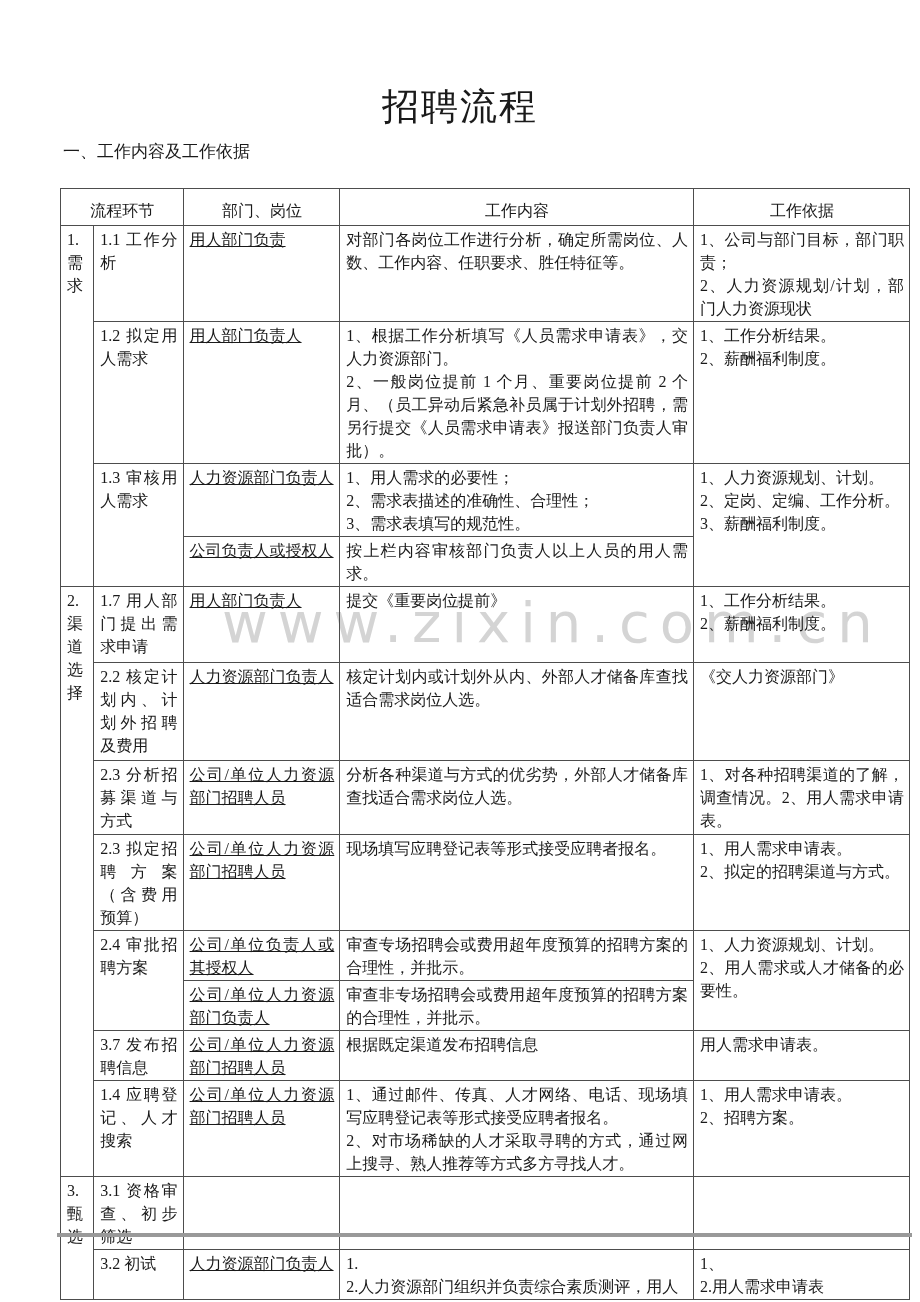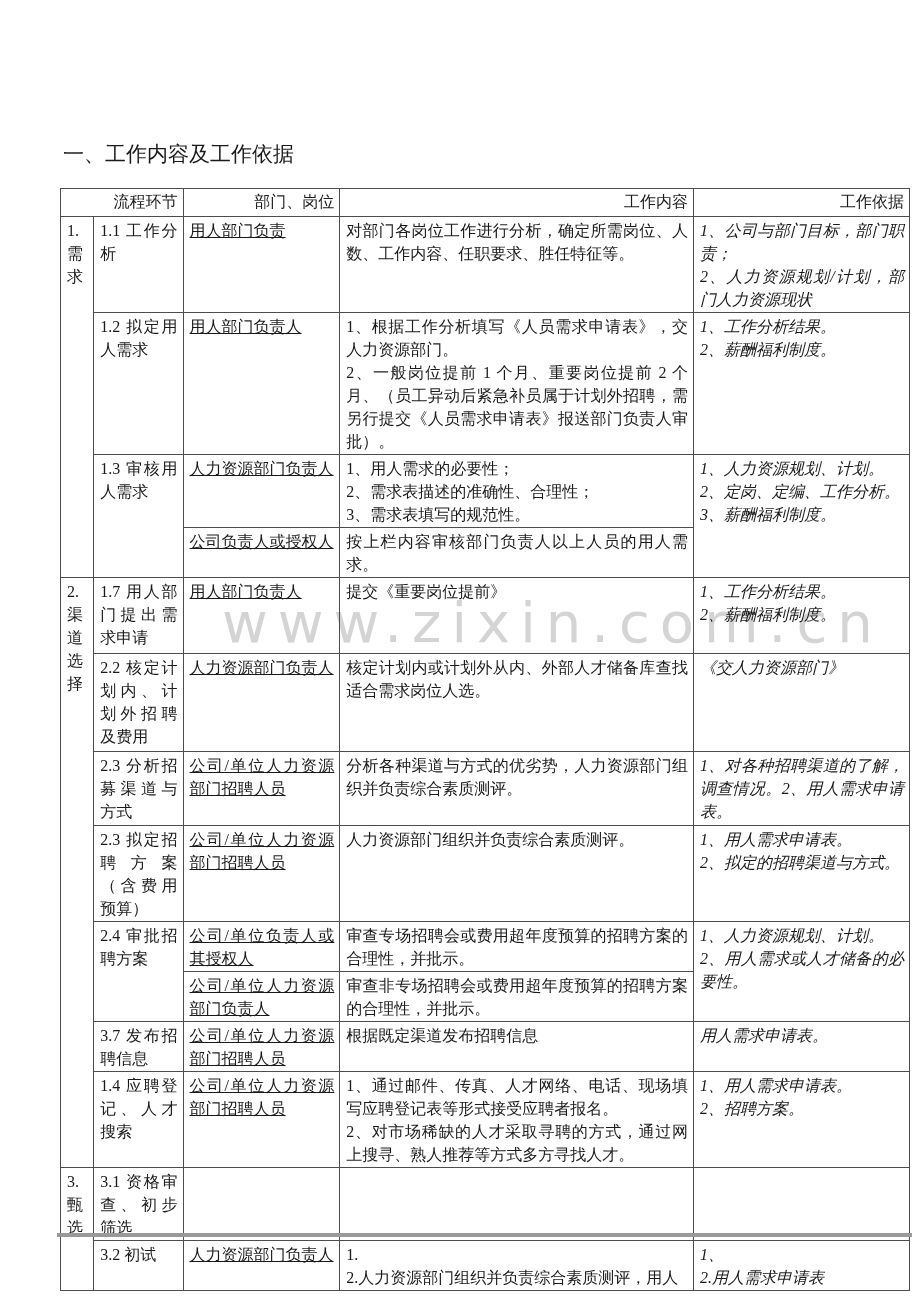--- a/index.html
+++ b/index.html
@@ -37,21 +37,21 @@
     text-align: center;
     font-size: 37px;
     font-weight: 400;
     letter-spacing: 2px;
     z-index: 1;
   }
   .section-heading {
     position: absolute;
     left: 63px;
     top: 140px;
-    font-size: 21px;
+    font-size: 17px;
     z-index: 1;
   }
   table.flow-table {
     position: absolute;
     left: 60px;
     top: 188px;
     width: 850px;
     border-collapse: collapse;
     table-layout: fixed;
     z-index: 1;
@@ -62,23 +62,23 @@
     border: 1px solid #4d4d4d;
     vertical-align: top;
     font-size: 16px;
     font-weight: 400;
     line-height: 23px;
     padding: 2px 5px 1px 6px;
     overflow: hidden;
     word-break: break-all;
   }
   table.flow-table th {
-    text-align: right;
+    text-align: center;
     height: 25px;
-    padding-top: 1px;
+    padding-top: 10px;
     font-family: Liberation Serif, serif;
   }
   td.sec {
     white-space: pre-line;
     line-height: 27px;
     padding: 3px 1px 0 6px;
     text-align: left;
   }
   td.stage {
     text-align: justify;
@@ -90,39 +90,39 @@
     white-space: pre-line;
     text-decoration: underline;
   }
   td.content {
     text-align: justify;
     white-space: pre-line;
   }
   td.basis {
     text-align: justify;
     white-space: pre-line;
-    font-style: italic;
   }
   .cut-line {
     position: absolute;
     left: 57px;
     top: 1233px;
     width: 855px;
     height: 4px;
     background: #999999;
     z-index: 2;
   }
 </style>
 </head>
 <body>
 
 <div class="page">
 
   <div class="watermark">www.zixin.com.cn</div>
 
+  <h1 class="doc-title">招聘流程</h1>
 
   <div class="section-heading">一、工作内容及工作依据</div>
 
   <table class="flow-table">
     <colgroup>
       <col style="width:33px">
       <col style="width:89px">
       <col style="width:156px">
       <col style="width:352px">
       <col style="width:215px">
@@ -182,27 +182,27 @@
       </tr>
       <tr style="height:98px">
         <td class="stage">2.2 核定计划内、计划外招聘及费用</td>
         <td class="dept">人力资源部门负责人</td>
         <td class="content">核定计划内或计划外从内、外部人才储备库查找适合需求岗位人选。</td>
         <td class="basis">《交人力资源部门》</td>
       </tr>
       <tr style="height:74px">
         <td class="stage">2.3 分析招募渠道与方式</td>
         <td class="dept">公司/单位人力资源部门招聘人员</td>
-        <td class="content">分析各种渠道与方式的优劣势，人力资源部门组织并负责综合素质测评。</td>
+        <td class="content">分析各种渠道与方式的优劣势，外部人才储备库查找适合需求岗位人选。</td>
         <td class="basis">1、对各种招聘渠道的了解，调查情况。2、用人需求申请表。</td>
       </tr>
       <tr style="height:72px">
         <td class="stage">2.3 拟定招聘方案（含费用预算）</td>
         <td class="dept">公司/单位人力资源部门招聘人员</td>
-        <td class="content">人力资源部门组织并负责综合素质测评。</td>
+        <td class="content">现场填写应聘登记表等形式接受应聘者报名。</td>
         <td class="basis">1、用人需求申请表。
 2、拟定的招聘渠道与方式。</td>
       </tr>
       <tr style="height:49px">
         <td class="stage" rowspan="2">2.4 审批招聘方案</td>
         <td class="dept">公司/单位负责人或其授权人</td>
         <td class="content">审查专场招聘会或费用超年度预算的招聘方案的合理性，并批示。</td>
         <td class="basis" rowspan="2">1、人力资源规划、计划。
 2、用人需求或人才储备的必要性。</td>
       </tr>

